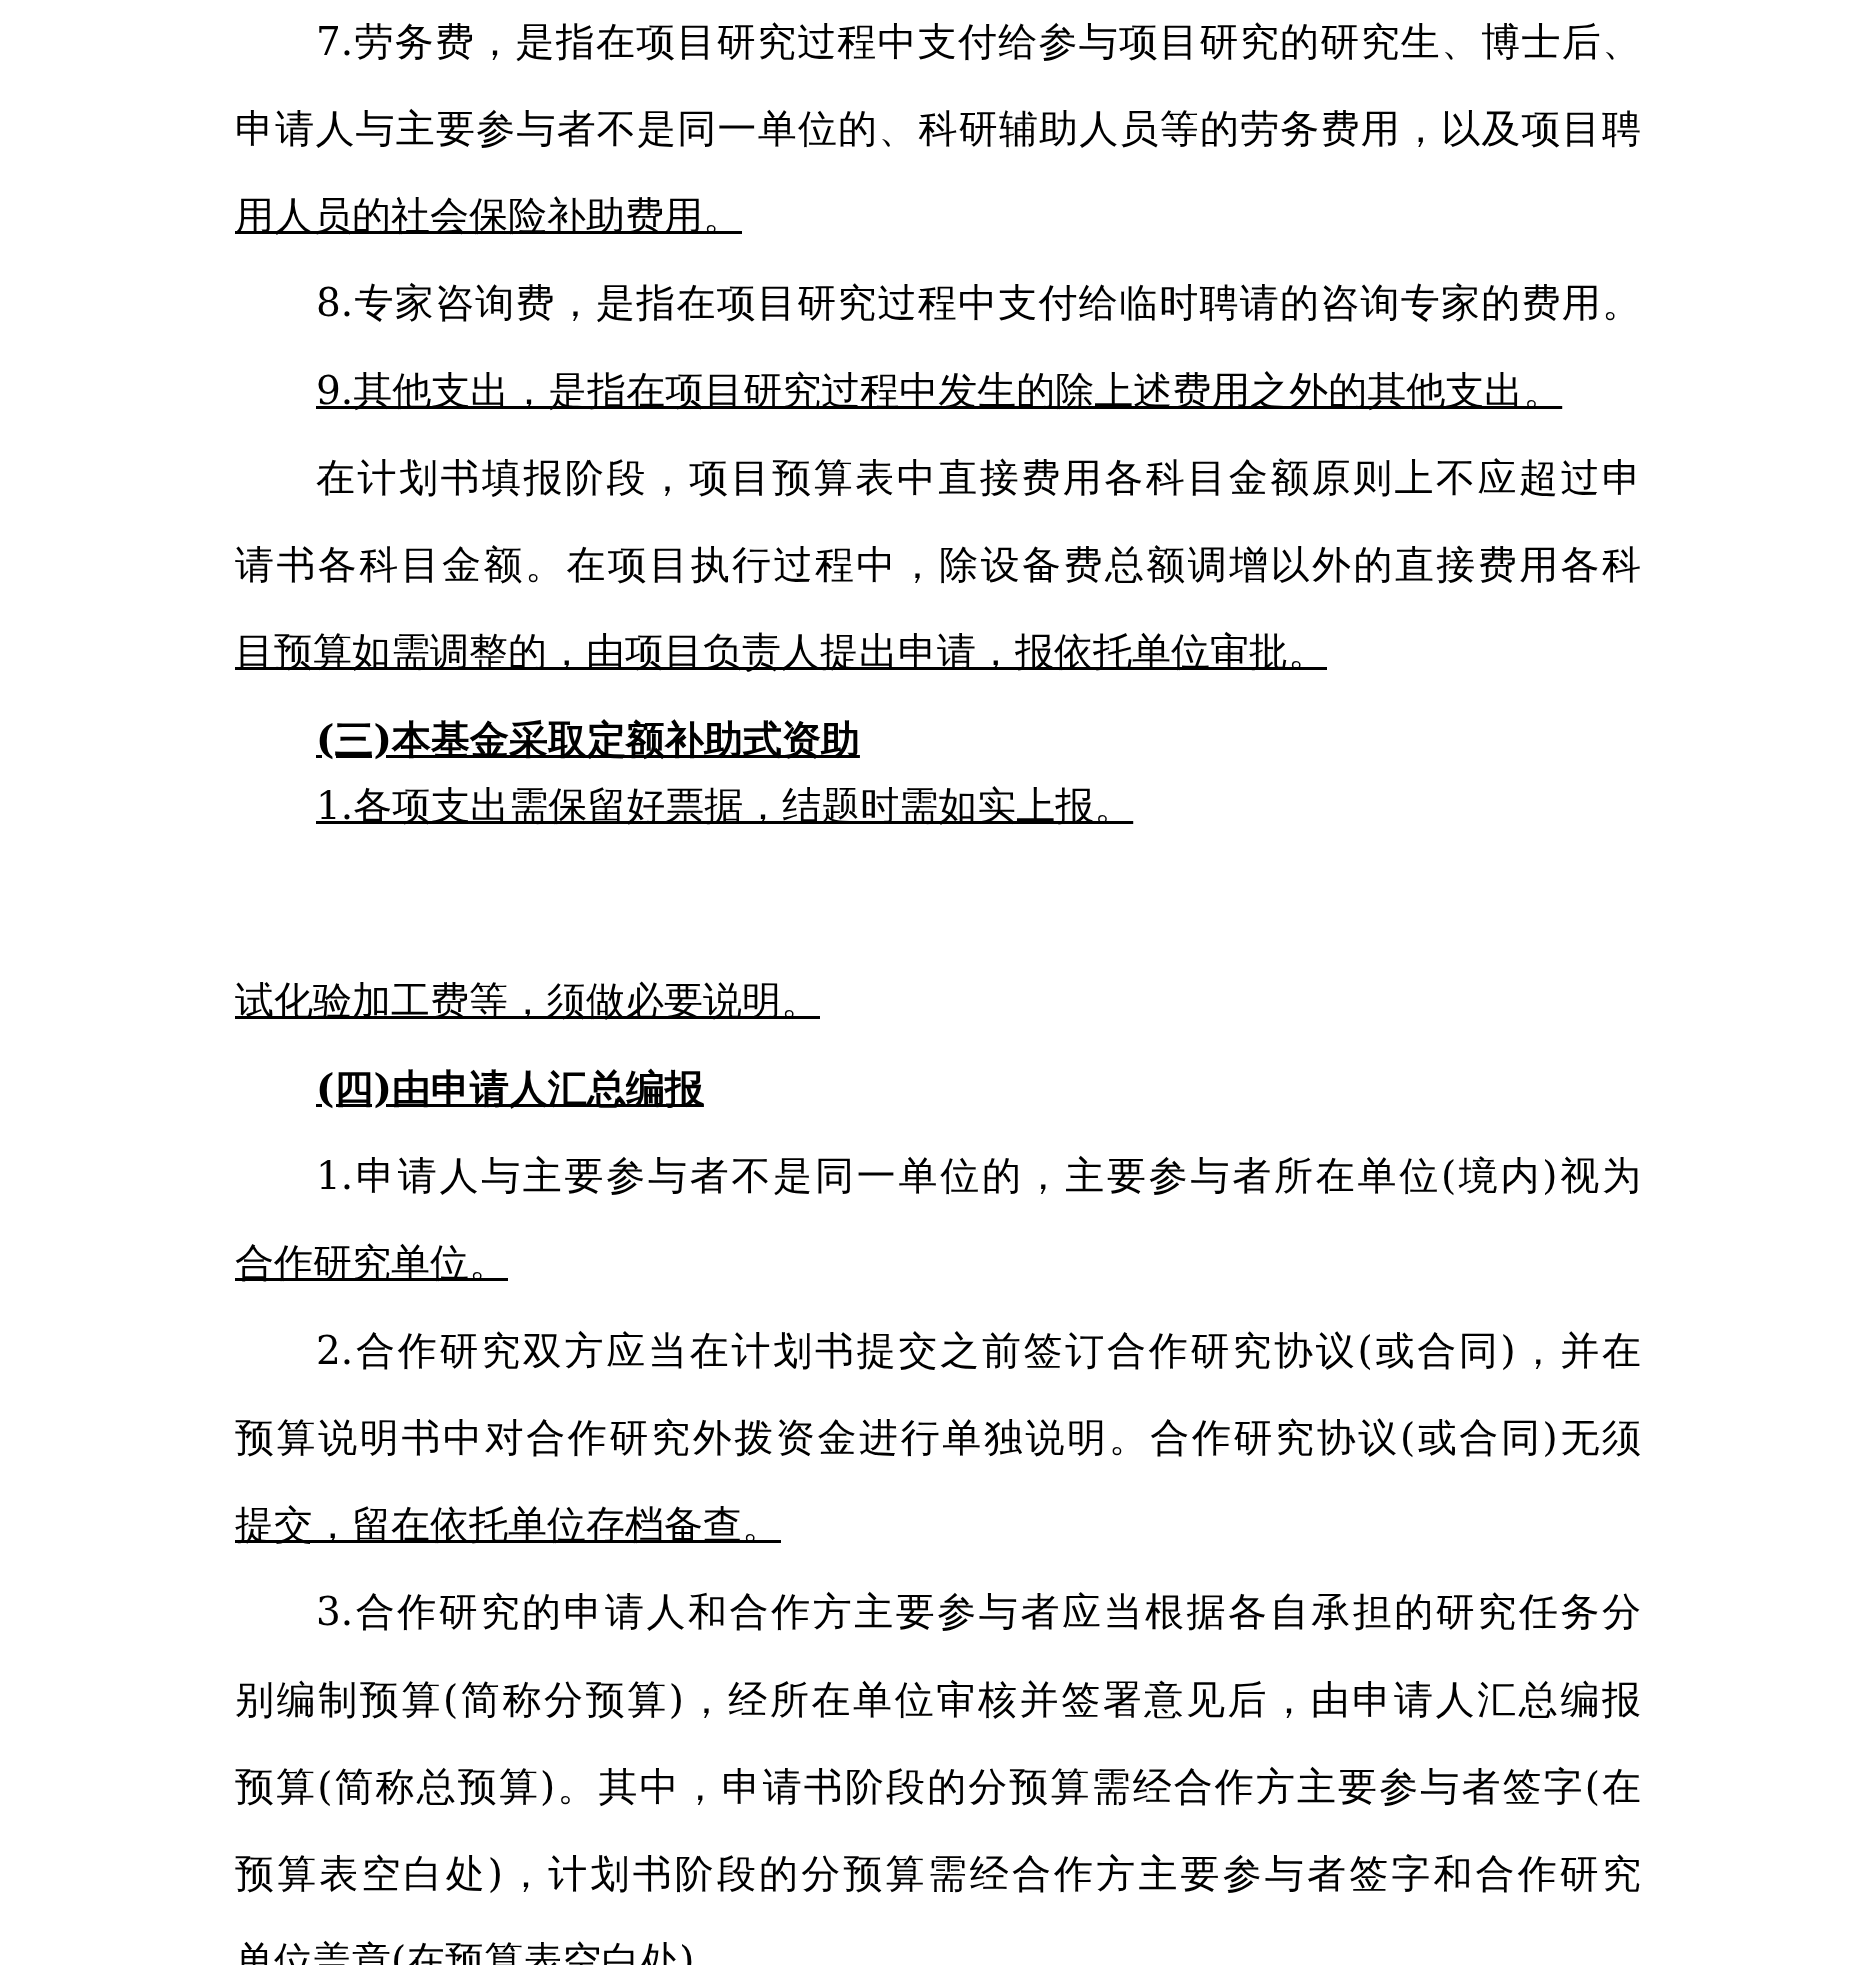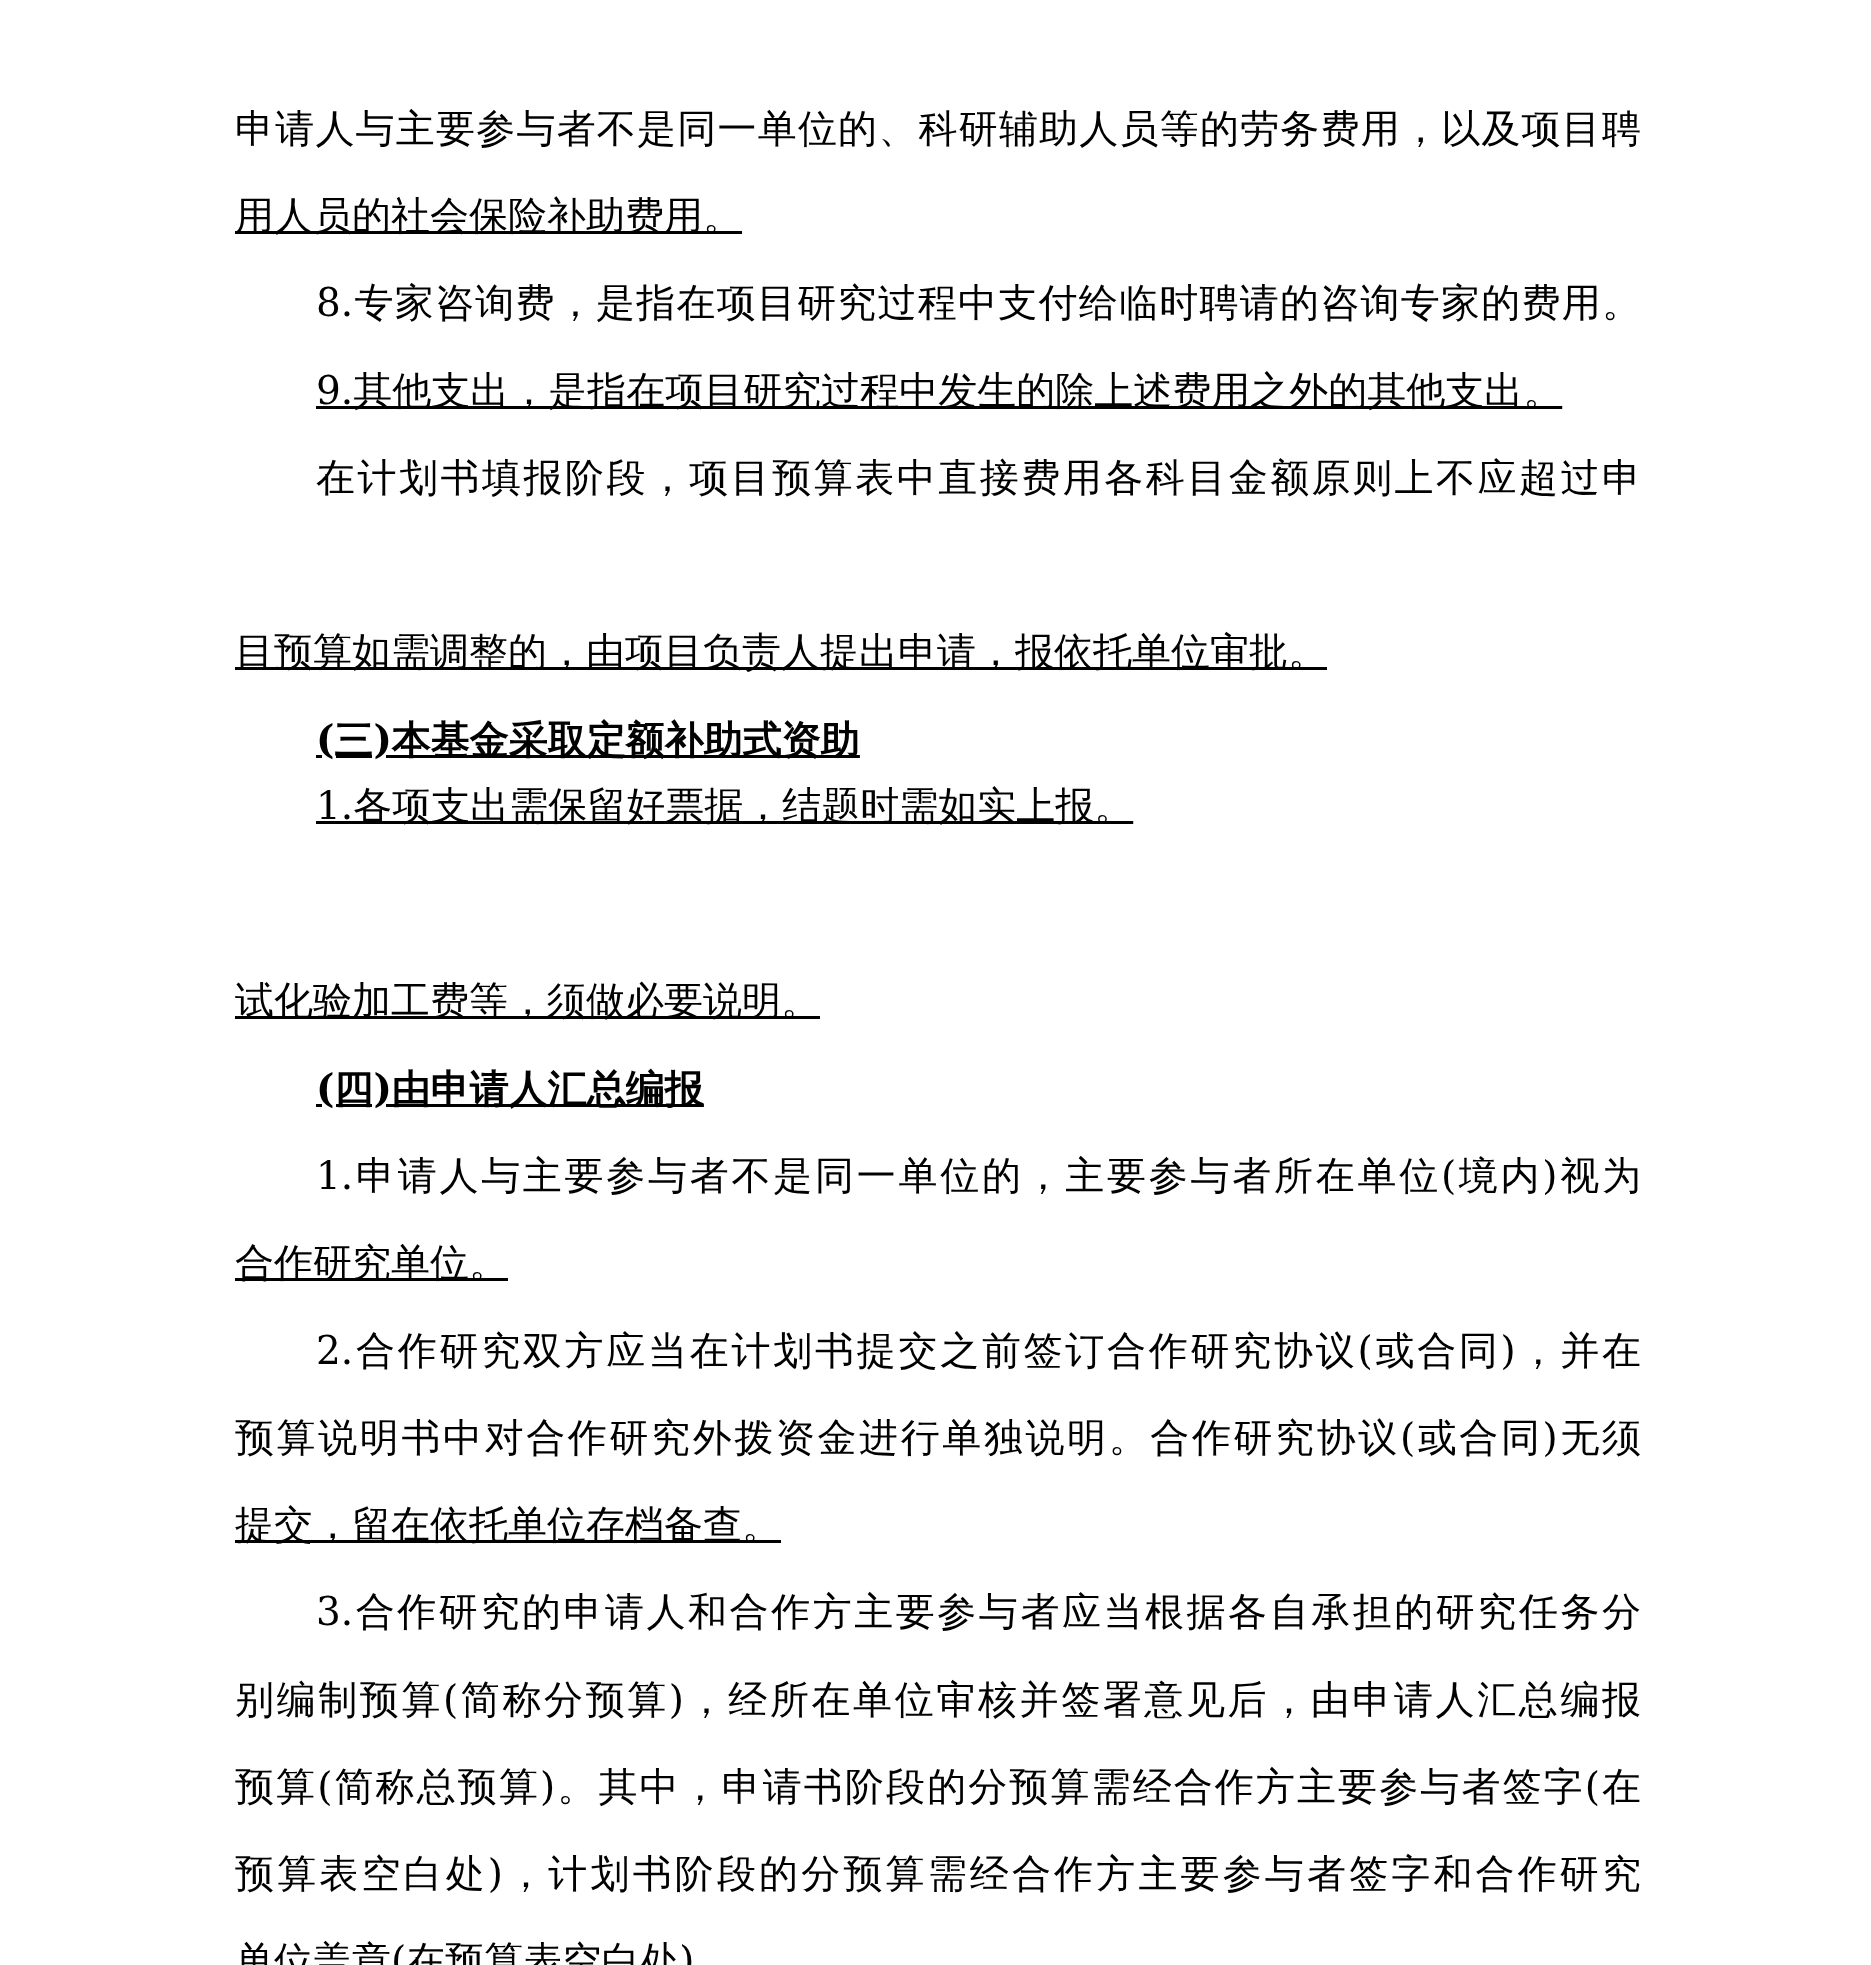--- a/index.html
+++ b/index.html
@@ -44,28 +44,30 @@
   }
   .line.heading {
     font-weight: bold;
   }
 </style>
 </head>
 <body>
 
 <div class="page">
 
+  <div class="line indent" style="top:15.7px">7.劳务费，是指在项目研究过程中支付给参与项目研究的研究生、博士后、</div>
   <div class="line" style="top:103px">申请人与主要参与者不是同一单位的、科研辅助人员等的劳务费用，以及项目聘</div>
   <div class="line last" style="top:190px">用人员的社会保险补助费用。</div>
 
   <div class="line indent" style="top:277px">8.专家咨询费，是指在项目研究过程中支付给临时聘请的咨询专家的费用。</div>
 
   <div class="line indent last" style="top:365px">9.其他支出，是指在项目研究过程中发生的除上述费用之外的其他支出。</div>
 
   <div class="line indent" style="top:452px">在计划书填报阶段，项目预算表中直接费用各科目金额原则上不应超过申</div>
+  <div class="line" style="top:539px">请书各科目金额。在项目执行过程中，除设备费总额调增以外的直接费用各科</div>
   <div class="line last" style="top:626px">目预算如需调整的，由项目负责人提出申请，报依托单位审批。</div>
 
   <div class="line indent last heading" style="top:714px">(三)本基金采取定额补助式资助</div>
 
   <div class="line indent last" style="top:780px">1.各项支出需保留好票据，结题时需如实上报。</div>
 
   <div class="line last" style="top:975px">试化验加工费等，须做必要说明。</div>
 
   <div class="line indent last heading" style="top:1063px">(四)由申请人汇总编报</div>
 

